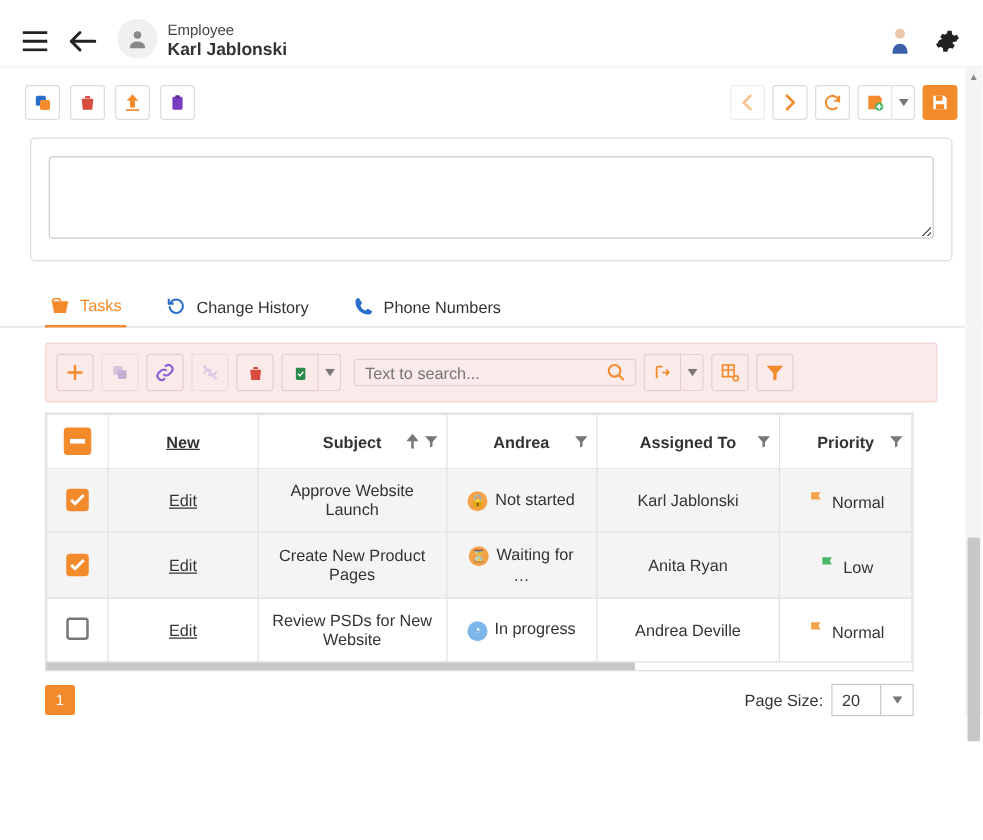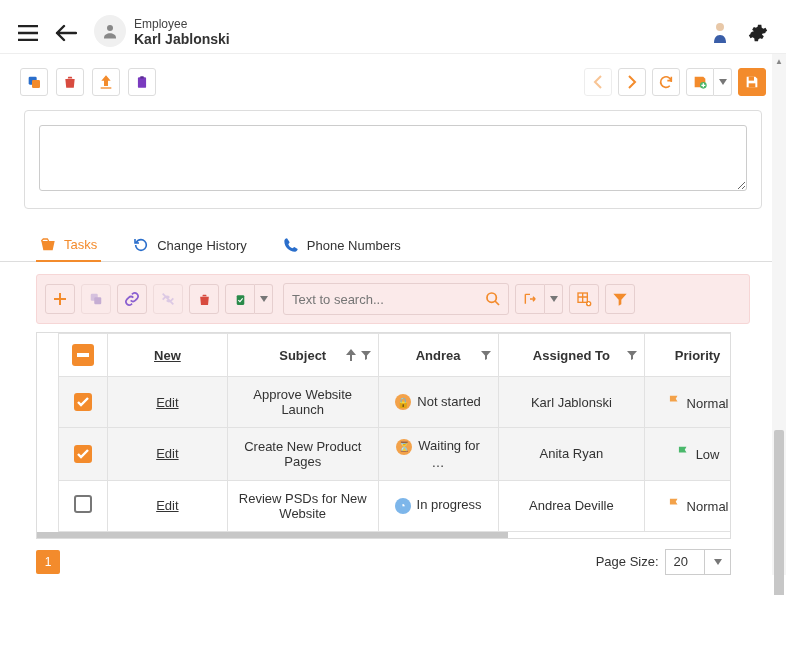--- a/index.html
+++ b/index.html
@@ -18,25 +18,25 @@
   .panel { margin:0 24px 18px 24px; border:1px solid #ddd; border-radius:4px; }
   .panel-hd { background:#f3f3f3; padding:10px 14px; font-size:14px; border-bottom:1px solid #ddd;}
   .panel-body { padding:14px; }
   textarea.notes { width:100%; height:66px; resize:both; border:1px solid #ccc; border-radius:3px; padding:6px; font-family:inherit;}
   .tabs { display:flex; gap:28px; padding:0 36px; border-bottom:1px solid #ddd;}
   .tab { padding:10px 4px 8px 4px; display:flex; align-items:center; gap:8px; cursor:pointer; font-size:13px; color:#333;}
   .tab.active { color:#f38b2c; border-bottom:2px solid #f38b2c; margin-bottom:-1px;}
   .subbar { margin:12px 36px 0 36px; background:#fbeaea; border:1px solid #f6d6d6; padding:8px; display:flex; align-items:center; gap:6px; border-radius:3px;}
   .sq { width:30px; height:30px; display:inline-flex; align-items:center; justify-content:center; border:1px solid #e6cfcf; border-radius:3px; background:#fbeaea; cursor:pointer;}
   .sq.dim { opacity:.55; cursor:default;}
-  .search-wrap { display:flex; align-items:center; border:1px solid #e6cfcf; border-radius:3px; background:#fbeaea; height:32px; flex:0 0 226px; margin-left:4px;}
+  .search-wrap { display:flex; align-items:center; border:1px solid #e6cfcf; border-radius:3px; background:#fbeaea; height:22px; flex:0 0 226px; margin-left:4px;}
   .search-wrap input { border:none; outline:none; background:transparent; padding:0 8px; flex:1; font-size:13px; }
   .search-wrap .sbtn { width:30px; height:30px; display:flex; align-items:center; justify-content:center; cursor:pointer;}
   .tbl-wrap { margin:8px 36px 0 36px; border:1px solid #ddd; max-width:695px; overflow:hidden;}
-  table { border-collapse:collapse; width:100%; table-layout:fixed;margin-left:21px;}
+  table { border-collapse:collapse; width:100%; table-layout:fixed;}
   th, td { border:1px solid #e1e1e1; padding:10px 10px; font-size:13px; vertical-align:middle; text-align:center;}
   thead th { background:#fff; font-weight:700; position:relative;}
   .orange-sq { width:22px; height:22px; background:#f38b2c; border-radius:3px; display:inline-flex; align-items:center; justify-content:center; color:#fff;}
   .chk { width:18px; height:18px; border:2px solid #777; border-radius:3px; display:inline-flex; align-items:center; justify-content:center;}
   .chk.on { background:#f38b2c; border-color:#f38b2c; color:#fff;}
   a.lk { color:#333; text-decoration:underline; cursor:pointer;}
   .header-link { text-align:center;}
   .th-icons { position:absolute; right:6px; top:50%; transform:translateY(-50%); display:flex; gap:4px; color:#777;}
   .status-ic { width:16px; height:16px; border-radius:50%; display:inline-flex; align-items:center; justify-content:center; font-size:10px; margin-right:6px;}
   .ic-ns { background:#f3a24a; color:#fff; }

